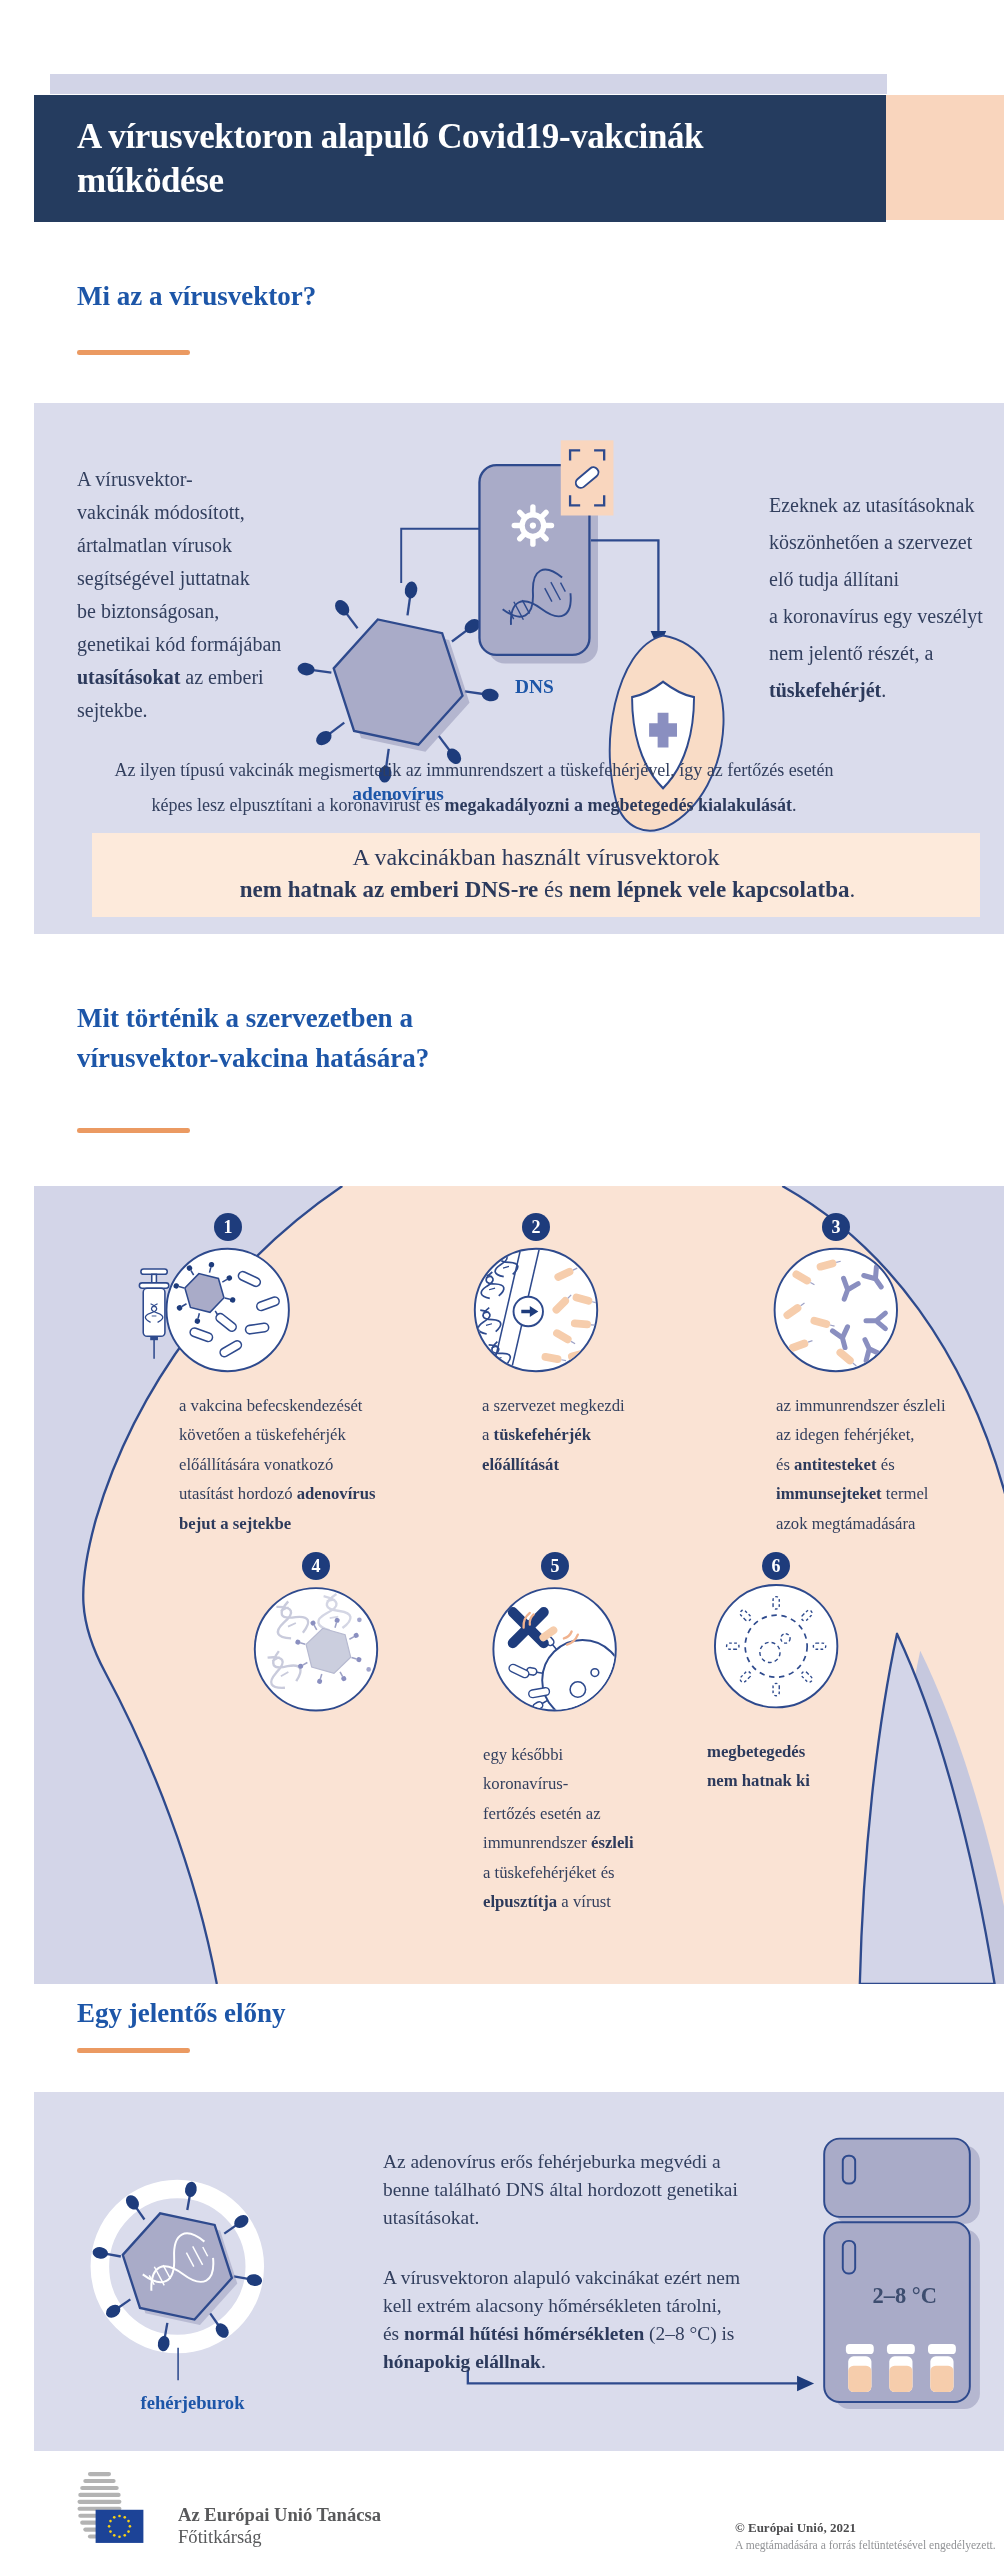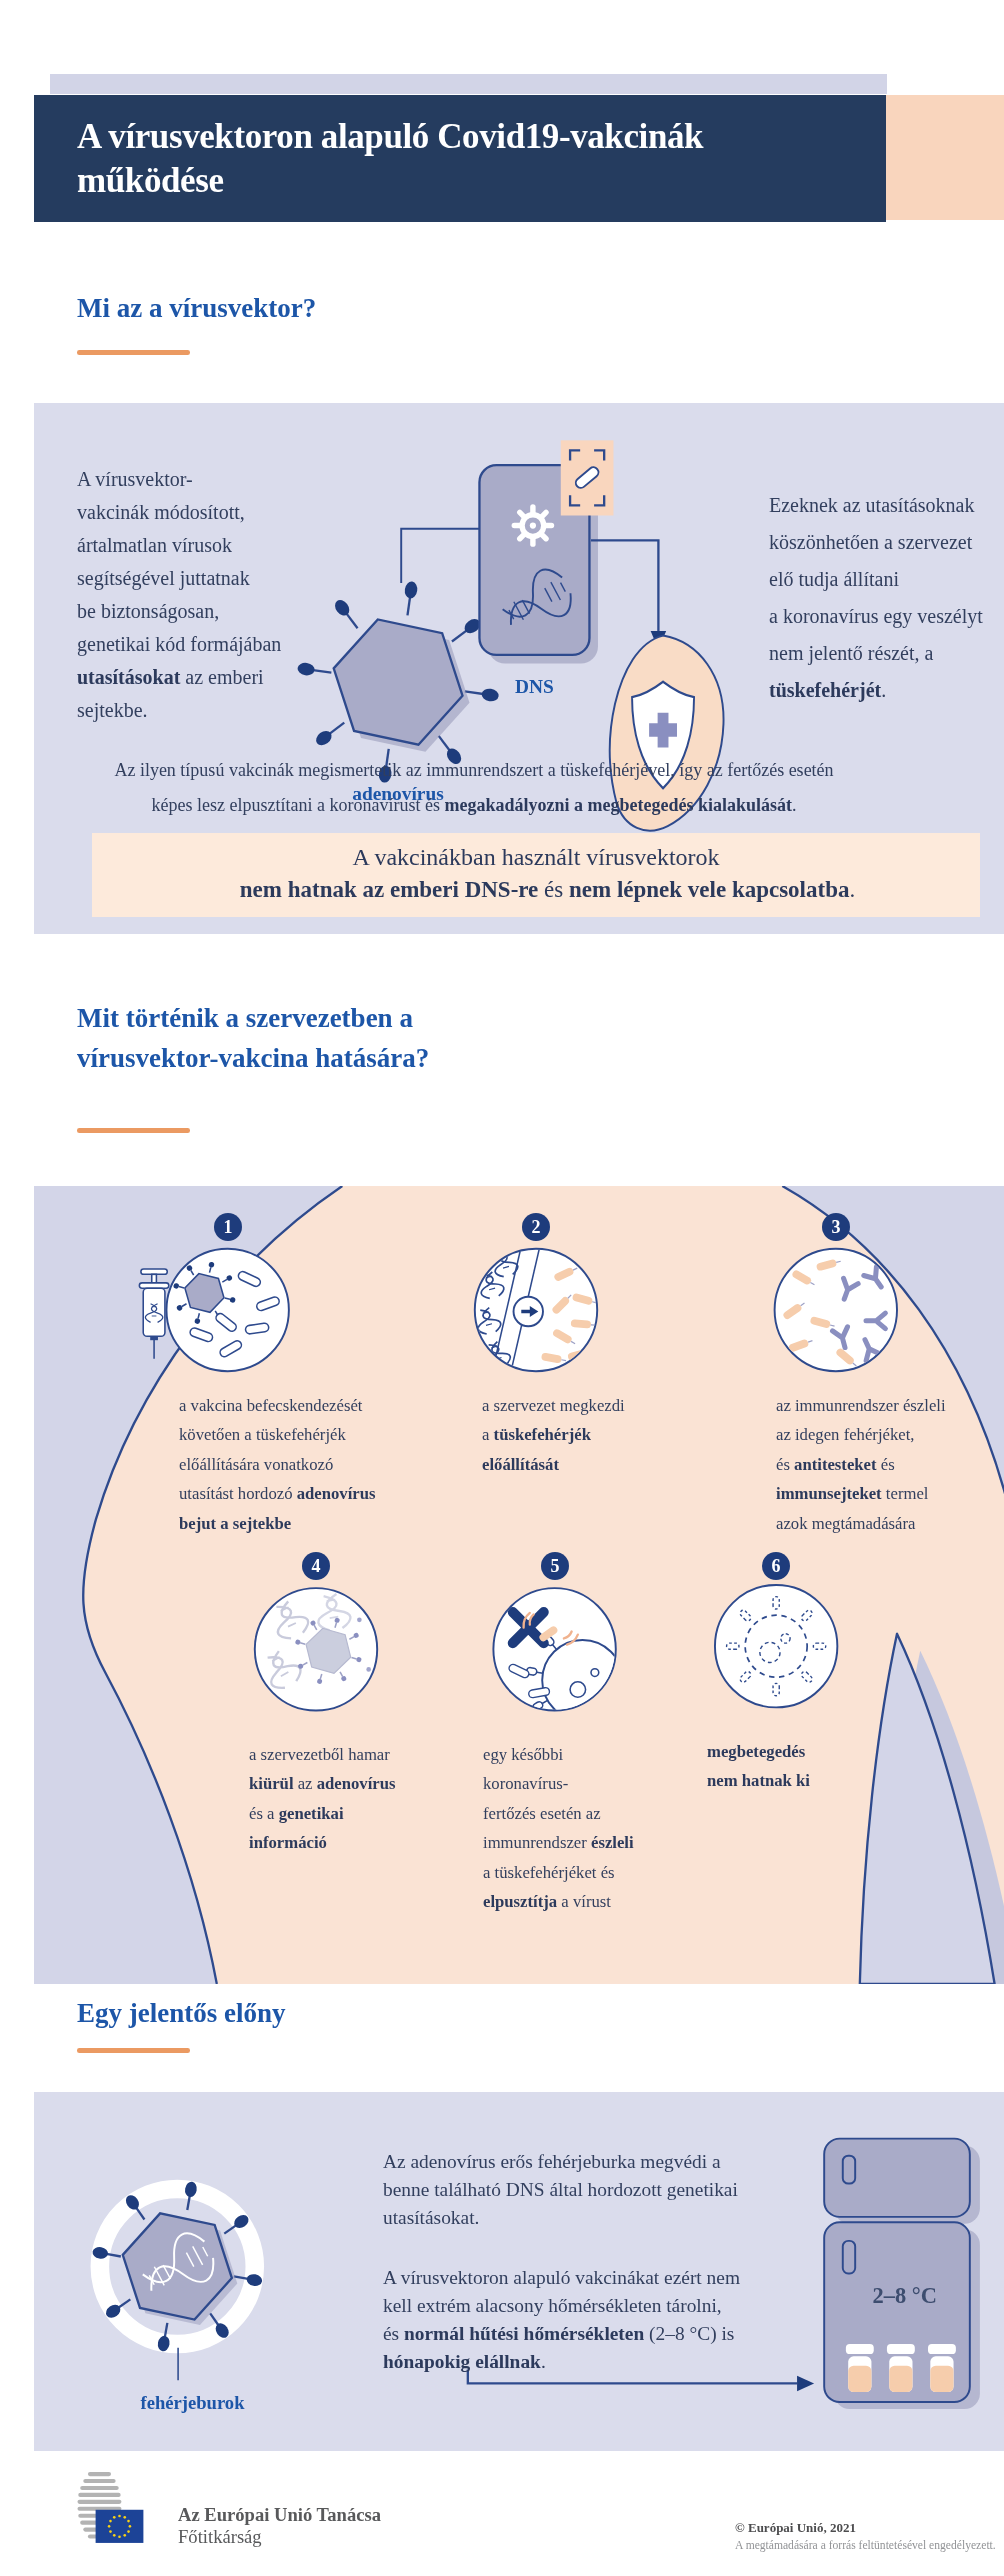--- a/index.html
+++ b/index.html
@@ -38,21 +38,21 @@
 <body>
 
 <div id="page">
 
   <div class="abs" id="strip"></div>
   <div class="abs" id="titleblock">
     <h1>A vírusvektoron alapuló Covid19-vakcinák<br>működése</h1>
   </div>
   <div class="abs" id="peachrect"></div>
 
-  <h2 class="abs h2" style="left:43px;top:288px;">Mi az a vírusvektor?</h2>
+  <h2 class="abs h2" style="left:43px;top:276px;">Mi az a vírusvektor?</h2>
   <div class="abs rule" style="left:43px;top:350px;"></div>
 
   <div class="abs" id="sec1"></div>
 
   <svg class="abs" style="left:0;top:403px;" width="1004" height="531" viewBox="0 0 1296 685">
     <defs>
       <g id="hx" fill="none" stroke="currentColor" stroke-width="3">
         <path d="M-52,14 C-36,-20 -14,-20 2,14 C18,48 40,48 54,14"></path>
         <path d="M-52,-14 C-36,20 -14,20 2,-14 C18,-48 40,-48 54,-14"></path>
         <g stroke-width="2.2">
@@ -363,21 +363,20 @@
   <div class="abs badge" style="left:180px;top:1213px;">1</div>
   <div class="abs badge" style="left:488px;top:1213px;">2</div>
   <div class="abs badge" style="left:788px;top:1213px;">3</div>
   <div class="abs badge" style="left:268px;top:1552px;">4</div>
   <div class="abs badge" style="left:507px;top:1552px;">5</div>
   <div class="abs badge" style="left:728px;top:1552px;">6</div>
 
   <div class="abs st" style="left:145px;top:1391px;width:232px;">a vakcina befecskendezését<br>követően a tüskefehérjék<br>előállítására vonatkozó<br>utasítást hordozó <b>adenovírus</b><br><b>bejut a sejtekbe</b></div>
   <div class="abs st" style="left:742px;top:1391px;width:232px;">az immunrendszer észleli<br>az idegen fehérjéket,<br>és <b>antitesteket</b> és<br><b>immunsejteket</b> termel<br>azok megtámadására</div>
   <div class="abs st" style="left:448px;top:1391px;width:217px;">a szervezet megkezdi<br>a <b>tüskefehérjék</b><br><b>előállítását</b></div>
-  <div class="abs st" style="left:215px;top:1740px;width:201px;">a szervezetből hamar<br><b>kiürül</b> az <b>adenovírus</b><br>és a <b>genetikai</b><br><b>információ</b></div>
   <div class="abs st" style="left:449px;top:1740px;width:209px;">egy későbbi<br>koronavírus-<br>fertőzés esetén az<br>immunrendszer <b>észleli</b><br>a tüskefehérjéket és<br><b>elpusztítja</b> a vírust</div>
   <div class="abs st" style="left:673px;top:1737px;width:217px;"><b>megbetegedés</b><br><b>nem hatnak ki</b></div>
 
   <h2 class="abs h2" style="left:43px;top:1993px;">Egy jelentős előny</h2>
   <div class="abs rule" style="left:43px;top:2048px;"></div>
 
   <div class="abs" id="sec3bg"></div>
 
   <svg class="abs" style="left:0;top:2092px;" width="1004" height="359" viewBox="0 0 1296 463">
 

